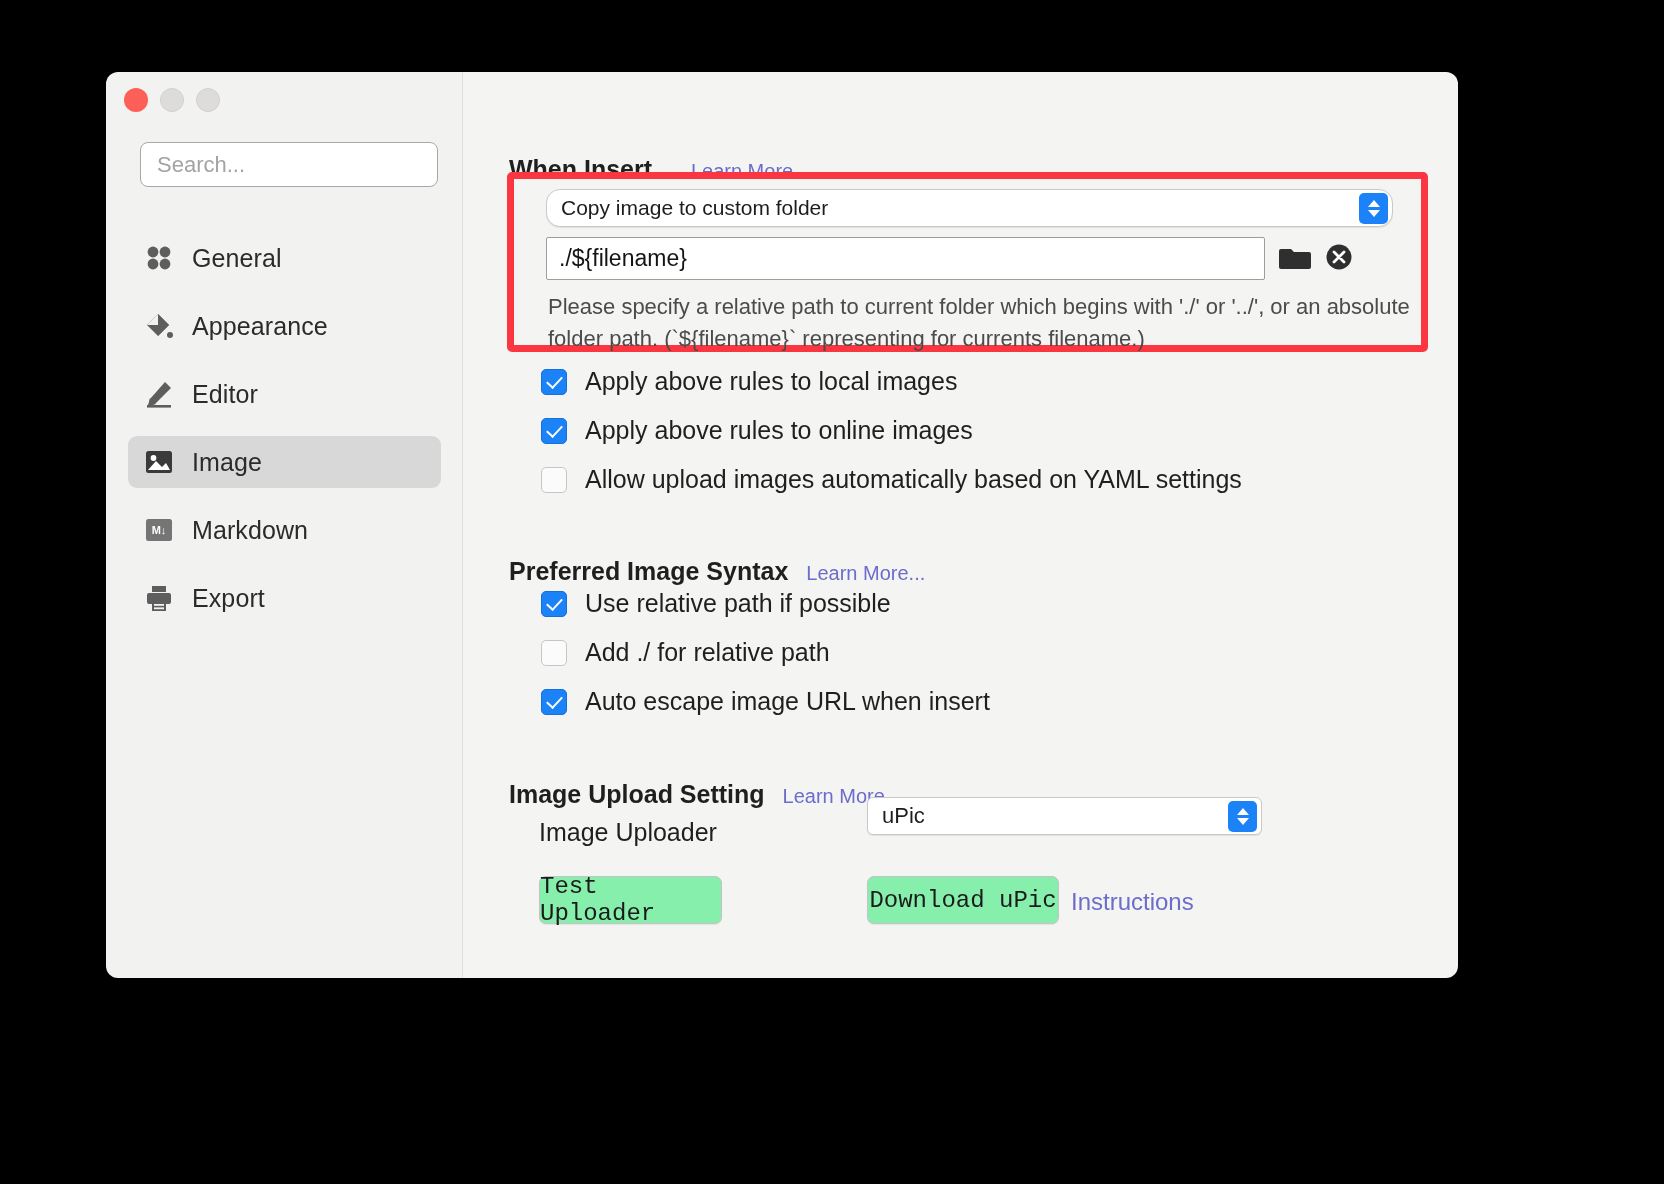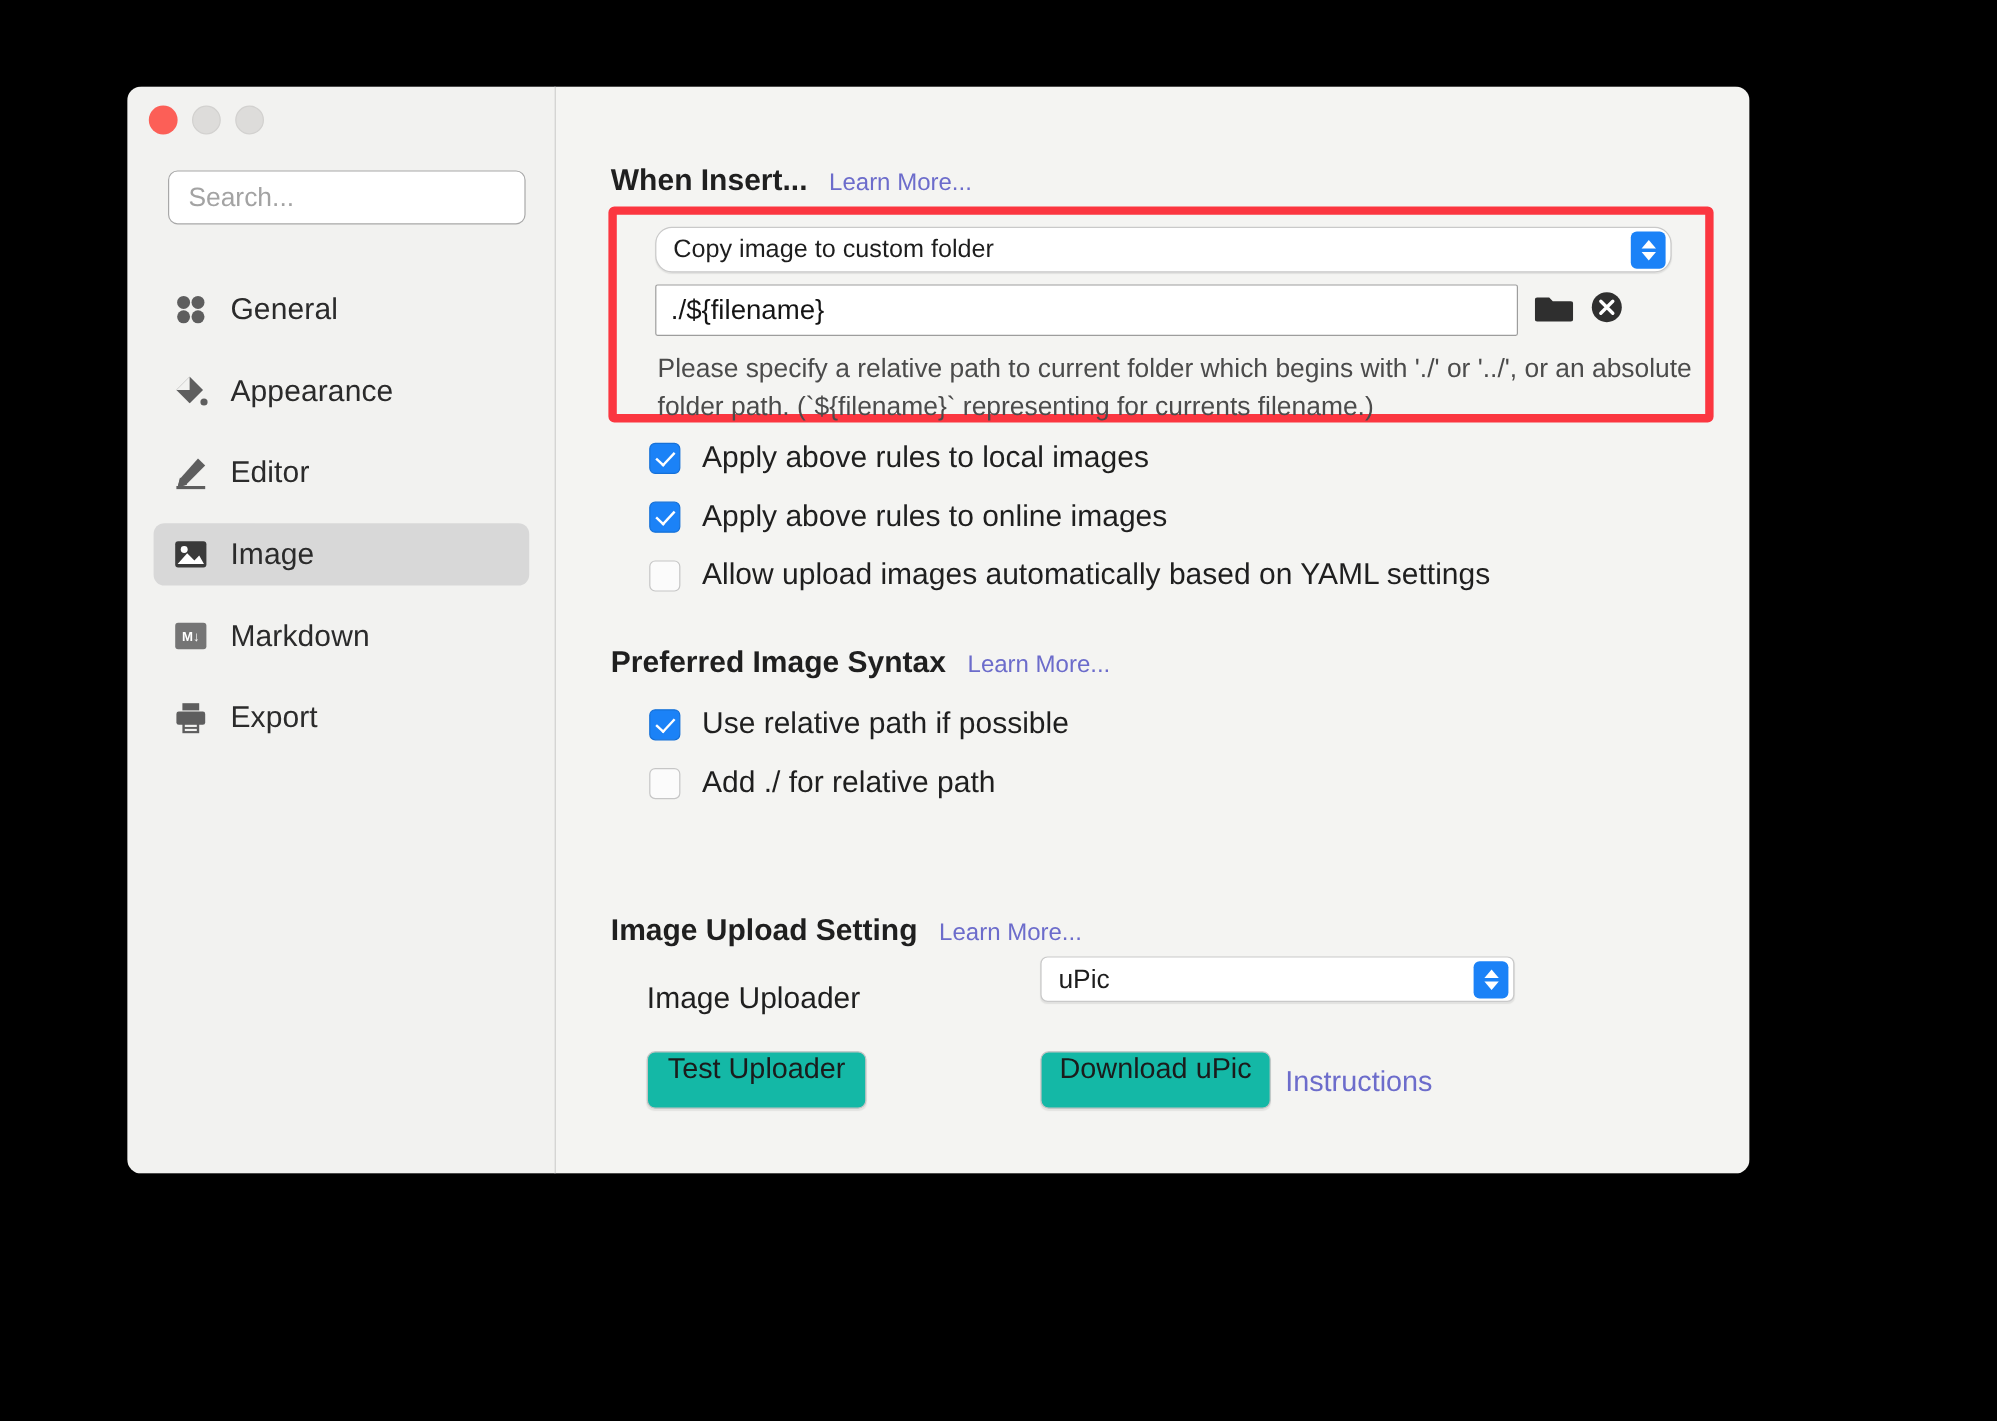--- a/index.html
+++ b/index.html
@@ -116,20 +116,21 @@
   .section-head {
     position: absolute;
     display: flex;
     align-items: baseline;
     gap: 18px;
   }
   .section-title {
     font-size: 25px;
     font-weight: bold;
     color: #1f1f1f;
+    margin-top: 19px;
   }
   .learn-more {
     font-size: 20px;
     color: #6c6ccb;
     cursor: pointer;
   }
 
   
   .redbox {
     position: absolute;
@@ -271,28 +272,29 @@
     box-shadow: 0 1px 1px rgba(0,0,0,0.08);
     display: flex;
     align-items: center;
     padding-left: 14px;
     font-size: 22px;
     color: #1d1d1d;
   }
 
   .btn {
     position: absolute;
-    background: #14b8a6;
+    background: #86efac;
     border: 1px solid #c4c4c4;
     border-radius: 7px;
     box-shadow: 0 1px 1px rgba(0,0,0,0.07);
-    font-family: Liberation Sans, sans-serif;
+    font-family: Liberation Mono, monospace;
     font-size: 24px;
     color: #1b1b1b;
     display: flex;
+    align-items: center;
     justify-content: center;
     cursor: default;
   }
 
   .link-inline {
     position: absolute;
     font-size: 24px;
     color: #6c6ccb;
     cursor: pointer;
   }
@@ -450,20 +452,24 @@
       <div class="cbrow" style="left:78px; top:517px;">
         <span class="cbox on"></span>
         <span class="cblabel">Use relative path if possible</span>
       </div>
 
       <div class="cbrow" style="left:78px; top:566px;justify-content:flex-end;">
         <span class="cbox off"></span>
         <span class="cblabel">Add ./ for relative path</span>
       </div>
 
+      <div class="cbrow" style="left:78px; top:615px;">
+        <span class="cbox on"></span>
+        <span class="cblabel">Auto escape image URL when insert</span>
+      </div>
 
       <div class="section-head" style="left:46px; top:689px;">
         <span class="section-title">Image Upload Setting</span>
         <span class="learn-more">Learn More...</span>
       </div>
 
       <span class="field-label" style="left:76px; top:746px;">Image Uploader</span>
 
       <div class="uploader-select">
         <span>uPic</span>

